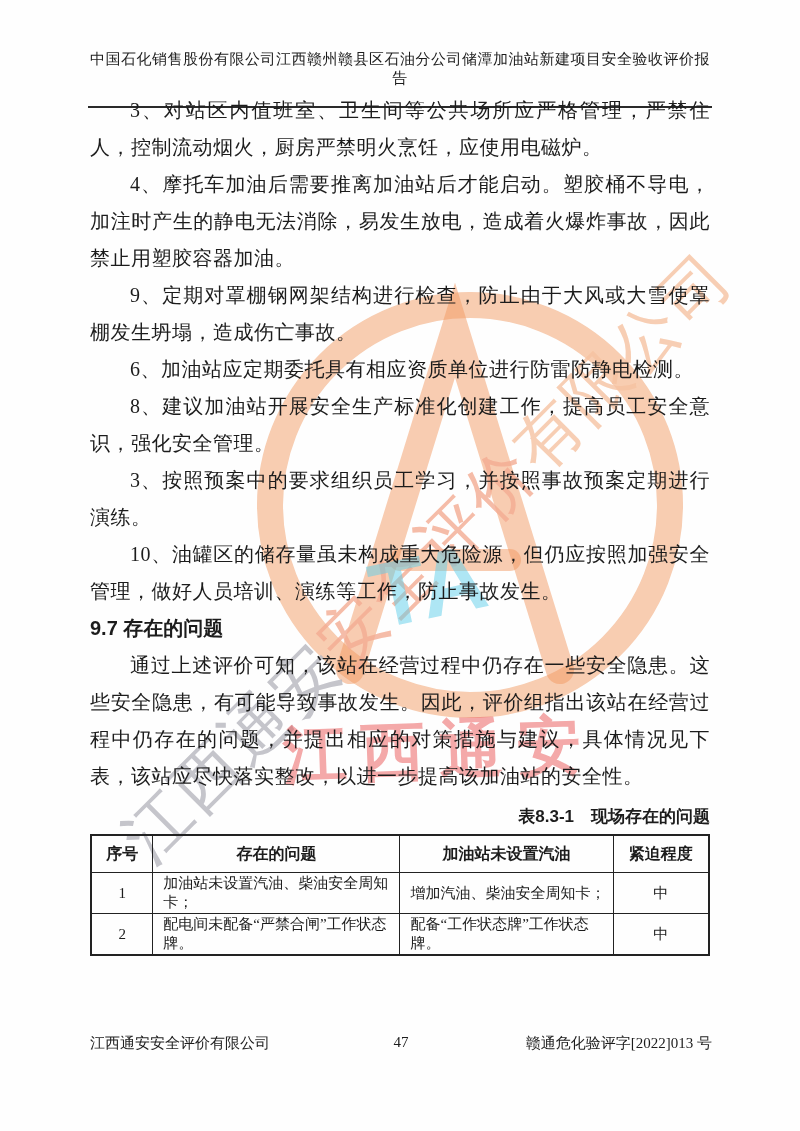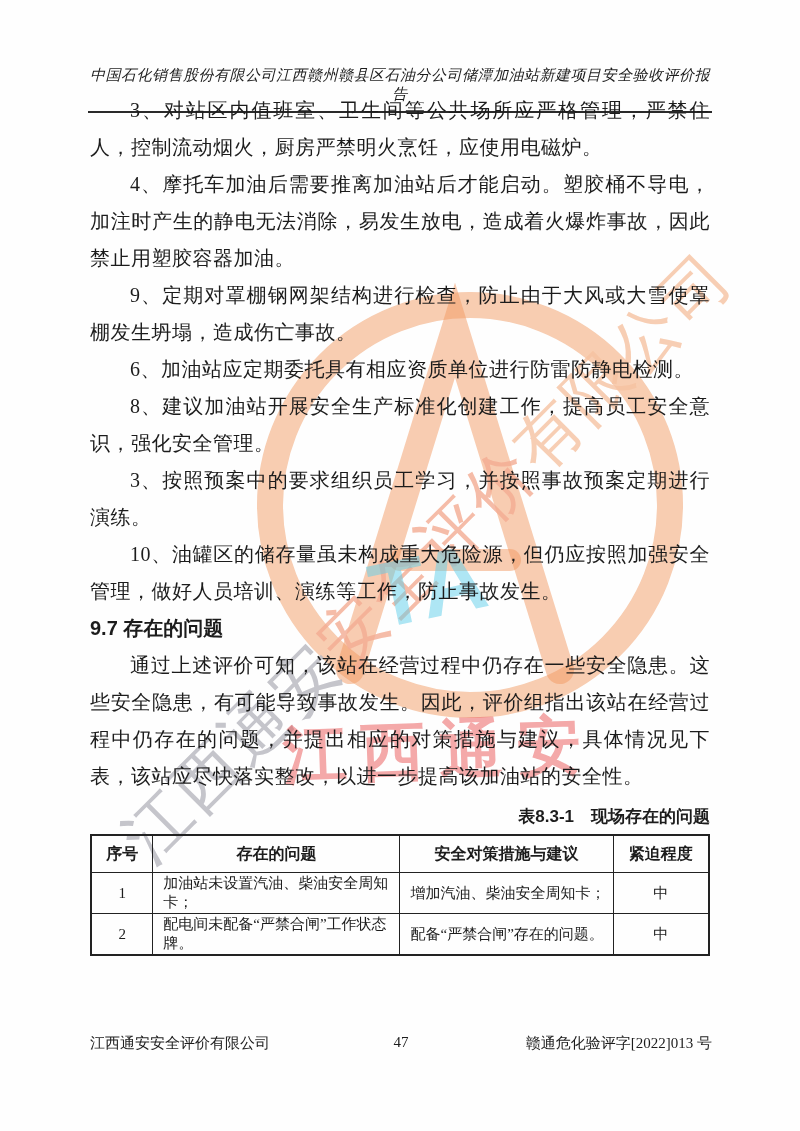--- a/index.html
+++ b/index.html
@@ -31,23 +31,23 @@
     position:absolute; left:283px; top:718px;
     font-family:"Liberation Sans","DejaVu Sans",sans-serif;
     font-size:64px; font-weight:bold; letter-spacing:14px;
     color:rgba(233,83,83,0.5); transform:rotate(-2deg); line-height:1;
     white-space:nowrap;
   }
 
   
   .content { position:absolute; inset:0; z-index:2; }
   .report-header {
-    position:absolute; left:88px; right:88px; top:66px;
+    position:absolute; left:88px; right:88px; top:50px;
     text-align:center; font-size:15px; letter-spacing:0.5px;
-    padding-bottom:7px; border-bottom:2px solid #2a2a2a;font-style:italic;
+    padding-bottom:18px; border-bottom:2px solid #2a2a2a;
   }
   .main { position:absolute; left:90px; right:90px; top:92px; }
   .body-para {
     margin:0; font-size:20px; line-height:37px;
     text-align:justify; text-indent:2em; letter-spacing:0.5px;
   }
   .section-heading {
     margin:0; font-size:20px; line-height:37px; font-weight:bold;
     font-family:"Liberation Sans","DejaVu Sans",sans-serif;
   }
@@ -118,35 +118,35 @@
         <colgroup>
           <col style="width:10%">
             <col style="width:40%">
             <col style="width:34.5%">
             <col style="width:15.5%">
         </colgroup>
         <thead>
           <tr>
             <th>序号</th>
             <th>存在的问题</th>
-            <th>安全对策措施与建议</th>
+            <th>加油站未设置汽油</th>
             <th>紧迫程度</th>
           </tr>
         </thead>
         <tbody>
           <tr>
             <td class="c-center">1</td>
             <td class="c-left">加油站未设置汽油、柴油安全周知卡；</td>
             <td class="c-left">增加汽油、柴油安全周知卡；</td>
             <td class="c-center">中</td>
           </tr>
           <tr>
             <td class="c-center">2</td>
             <td class="c-left">配电间未配备“严禁合闸”工作状态牌。</td>
-            <td class="c-left">配备“严禁合闸”存在的问题。</td>
+            <td class="c-left">配备“工作状态牌”工作状态牌。</td>
             <td class="c-center">中</td>
           </tr>
         </tbody>
       </table>
     </div>
 
     <div class="report-footer">
       <span>江西通安安全评价有限公司</span>
       <span class="footer-page">47</span>
       <span>赣通危化验评字[2022]013 号</span>

